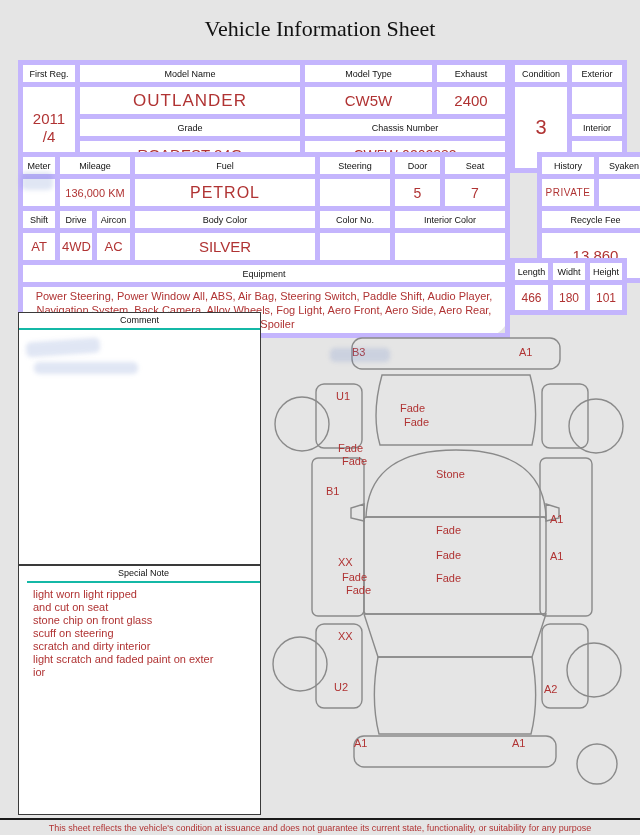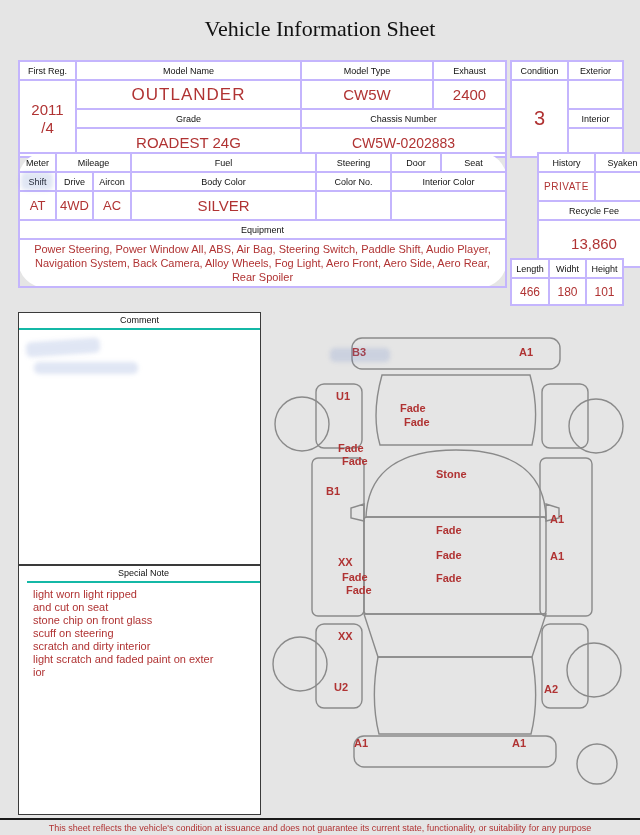--- a/index.html
+++ b/index.html
@@ -1,21 +1,21 @@
 <!DOCTYPE html>
 <html><head>
 <meta charset="utf-8">
 <style>
   html,body{margin:0;padding:0;background:#ffffff;}
   .sheet{position:relative;width:640px;height:835px;background:#e5e5e5;
          font-family:"Liberation Sans",sans-serif;overflow:hidden;}
   .title{position:absolute;top:16px;left:0;width:640px;text-align:center;
          font-family:"Liberation Serif",serif;font-size:22px;color:#111;}
   table.t{position:absolute;border-collapse:collapse;table-layout:fixed;background:#fff;}
-  table.t th,table.t td{border:2px solid #c4b5fd;overflow:hidden;}
+  table.t th,table.t td{border:5px solid #c4b5fd;overflow:hidden;}
   table.t th{font-weight:normal;font-size:9px;color:#111;padding:1px 2px;text-align:center;}
   table.t td{color:#b03333;text-align:center;padding:0 2px;vertical-align:middle;}
   tr.h16>th,tr.h16>td{height:15px;}
   tr.h26>td{height:25px;}
   tr.h28>td{height:27px;}
   tr.h46>td{height:45px;}
   tr.h48>td{height:46px;}
   .v10{font-size:10px;letter-spacing:.5px;}
   .v11{font-size:11px;}
   .v12{font-size:12px;}
@@ -25,21 +25,21 @@
   .v16{font-size:16px;letter-spacing:1px;}
   .v17{font-size:17px;letter-spacing:1px;}
   .v20{font-size:20px;}
   .leftal{text-align:left;padding-left:5px;line-height:1.15;}
   td.equip{font-size:11px;text-align:left;vertical-align:top;padding:2px 4px;line-height:1.3;}
   .box{position:absolute;border:1px solid #3a3a3a;background:#fff;box-sizing:border-box;}
   .box-head{height:15px;line-height:15px;font-size:9px;color:#111;text-align:center;
             border-bottom:2px solid #14b8a6;}
   .notes{padding:5px 6px;font-size:11px;line-height:13px;color:#b03333;}
   .diagram{position:absolute;}
-  .dl{position:absolute;font-size:11px;color:#b03333;white-space:nowrap;font-weight:bold;}
+  .dl{position:absolute;font-size:11px;color:#b03333;white-space:nowrap;}
   .footer{position:absolute;left:0;top:818px;width:640px;border-top:2px solid #1a1a1a;
           padding-top:3px;text-align:center;font-size:9px;color:#b03333;}
   .stamp{position:absolute;background:rgba(100,130,200,0.20);filter:blur(2px);border-radius:5px;}
 </style>
 </head>
 <body>
 
 <div class="sheet">
 
   <div class="title">Vehicle Information Sheet</div>
@@ -112,20 +112,28 @@
         <col style="width:65px">
     </colgroup>
     <tbody>
         <tr class="h16">
       <th>Meter</th>
       <th colspan="2">Mileage</th>
       <th>Fuel</th>
       <th>Steering</th>
       <th>Door</th>
       <th>Seat</th>
+    </tr>
+    <tr class="h28">
+      <td></td>
+      <td colspan="2" class="v11">136,000 KM</td>
+      <td class="v16">PETROL</td>
+      <td></td>
+      <td class="v14">5</td>
+      <td class="v14">7</td>
     </tr>
     <tr class="h16">
       <th>Shift</th>
       <th>Drive</th>
       <th>Aircon</th>
       <th>Body Color</th>
       <th>Color No.</th>
       <th colspan="2">Interior Color</th>
     </tr>
     <tr class="h28">

